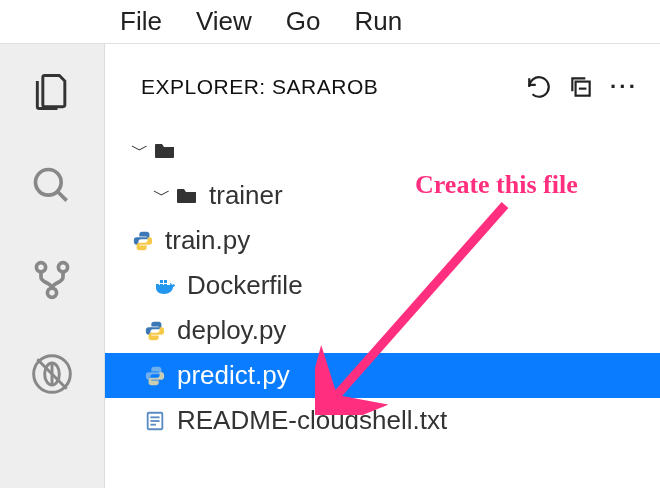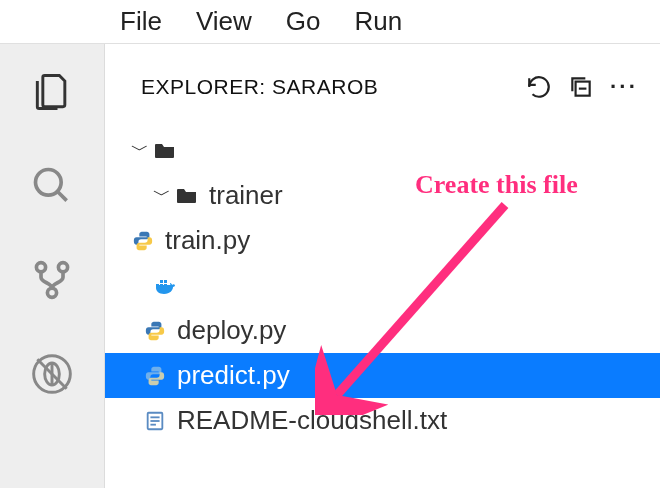--- a/index.html
+++ b/index.html
@@ -217,20 +217,21 @@
         </span>
         <span>train.py</span>
       </div>
 
       <div class="tree-row indent1">
         <span class="file-icon">
           <svg width="24" height="24" viewBox="0 0 24 24">
               <path fill="#2396ed" d="M3 13h3v-3H3v3zm4 0h3v-3H7v3zm4 0h3v-3h-3v3zm-4-4h3V6H7v3zm4 0h3V6h-3v3zM3 14c0 3 3 6 8 6 6 0 9-4 9-7 1 0 2-1 2-2-1-1-2-1-3 0 0-1-1-2-2-2 0 1 0 2 1 2H3v3z"></path>
             </svg>
         </span>
+        <span>Dockerfile</span>
       </div>
 
       <div class="tree-row indent3">
         <span class="file-icon">
           <svg width="22" height="22" viewBox="0 0 24 24">
               <path fill="#3b78b5" d="M12 2c-4 0-4 2-4 3v2h8v1H5c-2 0-3 1-3 4s1 4 3 4h2v-3c0-2 1-3 3-3h6c2 0 3-1 3-3V5c0-1 0-3-4-3h-3z"></path>
               <path fill="#f7c948" d="M12 22c4 0 4-2 4-3v-2H8v-1h11c2 0 3-1 3-4s-1-4-3-4h-2v3c0 2-1 3-3 3H8c-2 0-3 1-3 3v2c0 1 0 3 4 3h3z"></path>
             </svg>
         </span>
         <span>deploy.py</span>

